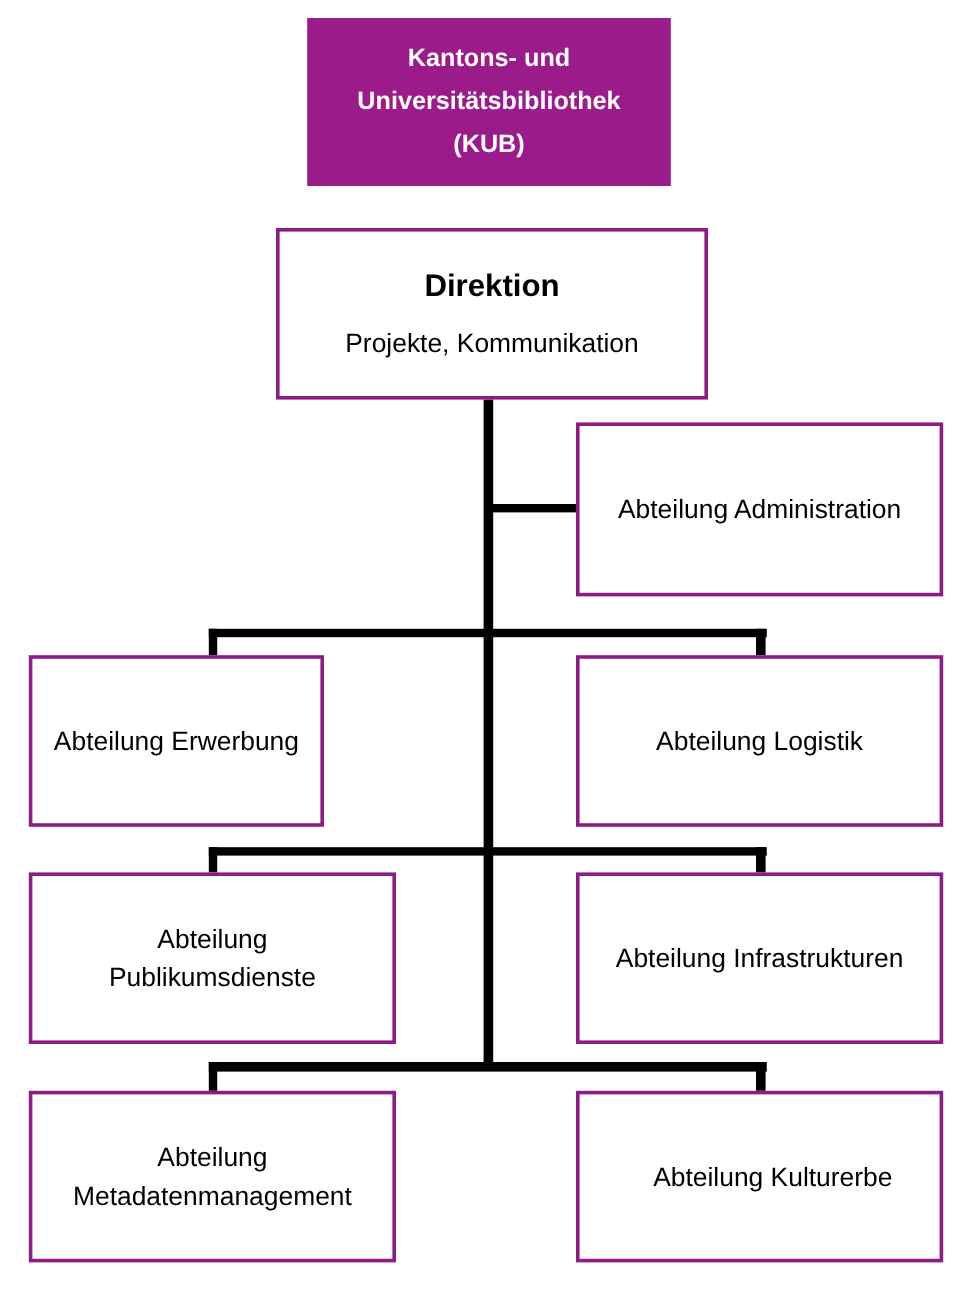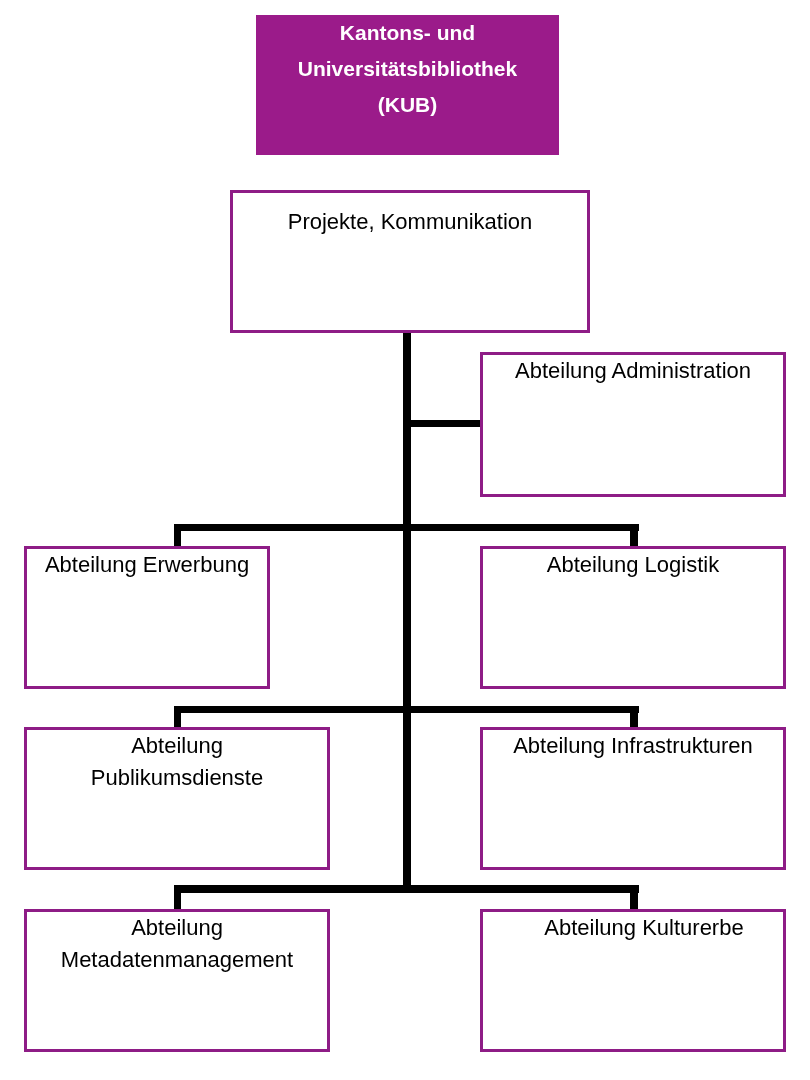--- a/index.html
+++ b/index.html
@@ -1,21 +1,21 @@
 <!DOCTYPE html>
 <html><head>
 <meta charset="utf-8">
 <style>
   html, body { margin: 0; padding: 0; background: #ffffff; }
   body { width: 810px; height: 1080px; position: relative; overflow: hidden;
          font-family: "Liberation Sans", "DejaVu Sans", sans-serif; color: #000; }
   .line { position: absolute; background: #000; }
   .box { position: absolute; box-sizing: border-box; border: 3px solid #8e1c86;
          background: #fff; display: flex; flex-direction: column;
-         align-items: center; justify-content: flex-start; text-align: center;
+         align-items: center; justify-content: center; text-align: center;
          font-size: 22px; line-height: 32px; }
   .top { background: #9b1b8a; border: none; color: #fff; font-weight: bold;
          font-size: 21px; line-height: 36px; }
   .dir-title { font-weight: bold; font-size: 26px; line-height: 38px; }
   .dir-sub { font-size: 22px; line-height: 38px; margin-top: 10px; }
   .unit-label { white-space: pre-line; padding: 0 8px; }
 </style>
 </head>
 <body>
 
@@ -34,20 +34,21 @@
 <div class="line" style="left:174px; top:885px; width:7px; height:27px;"></div>
 <div class="line" style="left:630px; top:885px; width:8px; height:27px;"></div>
 
 <div class="box top" style="left:256px; top:15px; width:303px; height:140px;">
   <div class="unit-label">Kantons- und
 Universitätsbibliothek
 (KUB)</div>
 </div>
 
 <div class="box" style="left:230px; top:190px; width:360px; height:143px;">
+  <div class="dir-title">Direktion</div>
   <div class="dir-sub">Projekte, Kommunikation</div>
 </div>
 
 <div class="box" style="left:480px; top:352px; width:306px; height:145px;">
   <div class="unit-label">Abteilung Administration</div>
 </div>
 
 <div class="box" style="left:24px; top:546px; width:246px; height:143px;">
   <div class="unit-label">Abteilung Erwerbung</div>
 </div>

